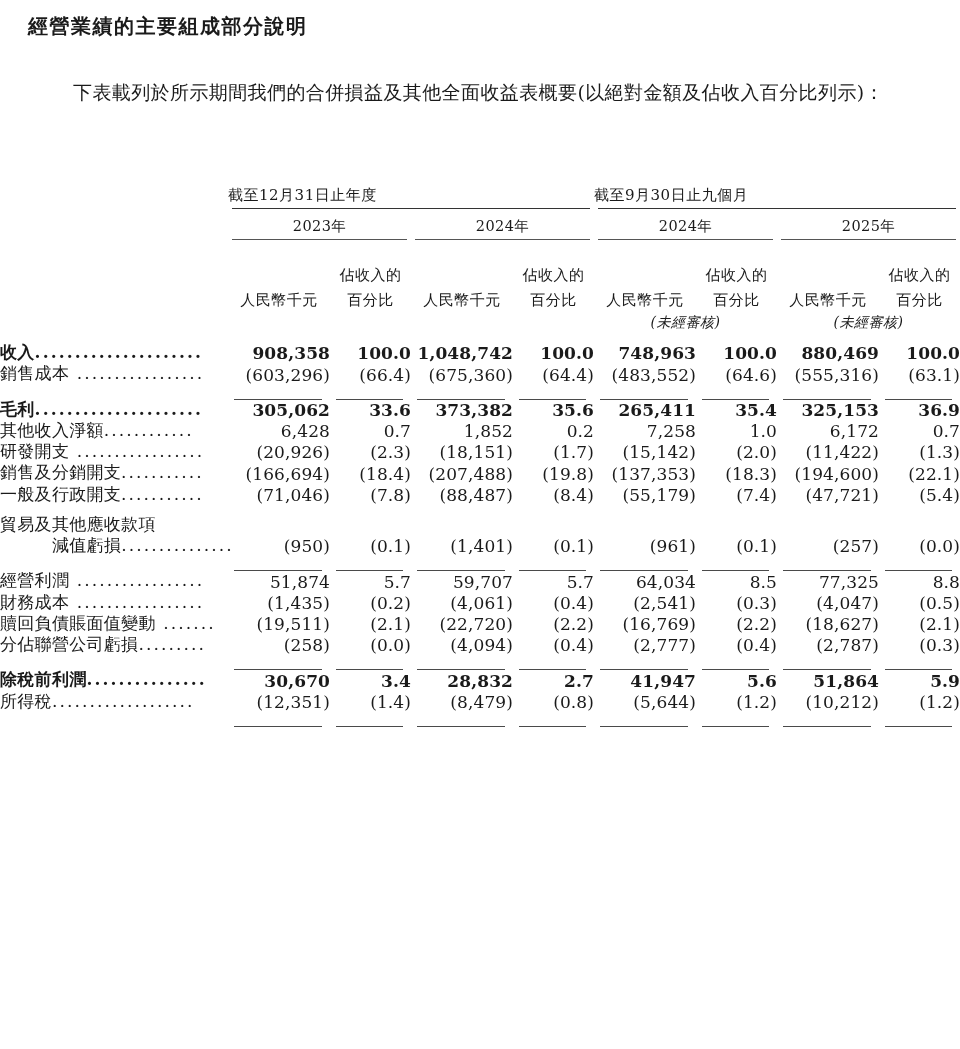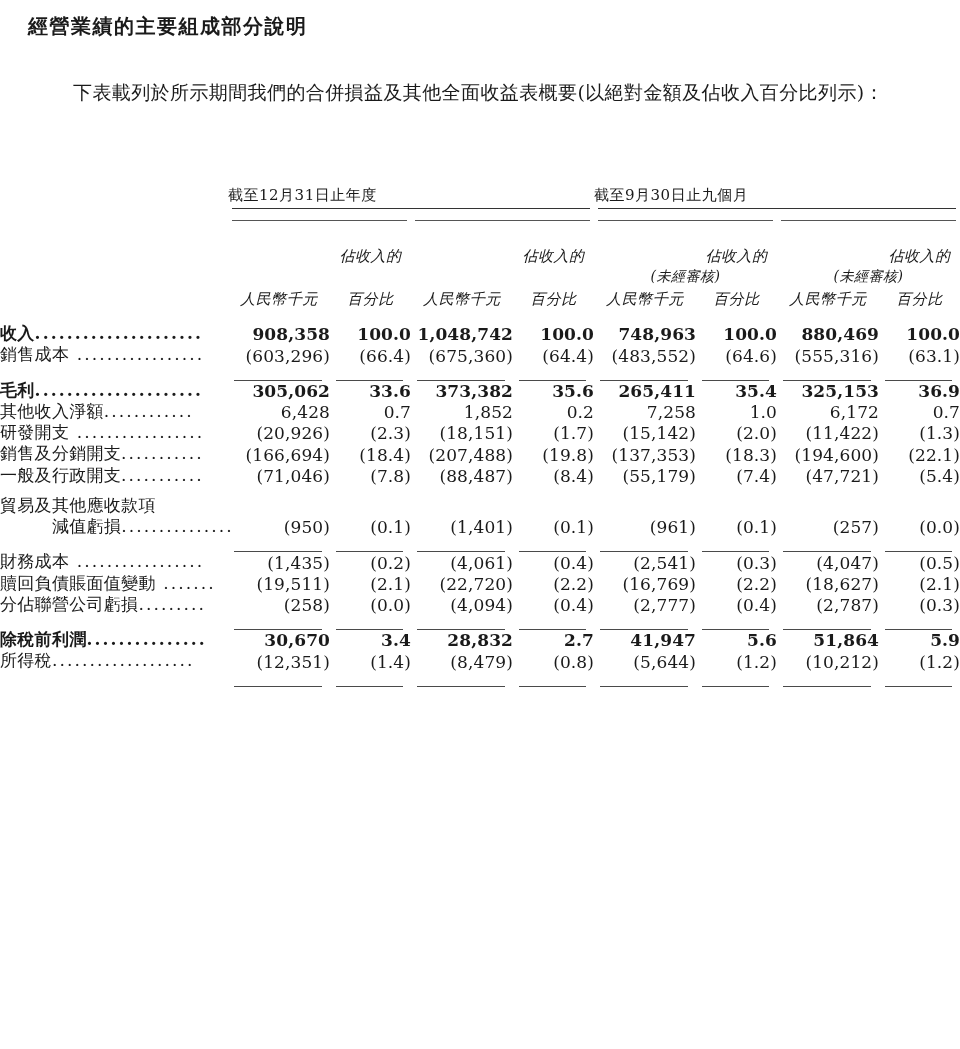--- a/index.html
+++ b/index.html
@@ -91,21 +91,20 @@
     font-size: 14.5px;
     font-weight: bold;
     letter-spacing: 0.4px;
     padding-top: 12px;
     padding-bottom: 4px;
     white-space: nowrap;
   }
   .unit {
     text-align: center;
     font-size: 15px;
-    font-style: italic;
     font-family: "DejaVu Serif", "Liberation Serif", serif;
     white-space: nowrap;
     letter-spacing: 0.5px;
   }
   .unit.l1 { padding-top: 18px; padding-bottom: 2px; }
   .unit.l2 { padding-top: 4px;  padding-bottom: 4px; }
   .unaudited {
     text-align: center;
     font-size: 14px;
     font-style: italic;
@@ -208,20 +207,27 @@
               </div>
             </td>
           <td colspan="4">
               <div class="rule-wrap">
                 <div class="rule"></div>
               </div>
             </td>
         </tr>
         <tr>
           <td></td>
+          <td class="yr-title" colspan="2">2023年</td>
+          <td class="yr-title" colspan="2">2024年</td>
+          <td class="yr-title" colspan="2">2024年</td>
+          <td class="yr-title" colspan="2">2025年</td>
+        </tr>
+        <tr>
+          <td></td>
           <td colspan="2">
               <div class="rule-wrap">
                 <div class="rule thin"></div>
               </div>
             </td>
           <td colspan="2">
               <div class="rule-wrap">
                 <div class="rule thin"></div>
               </div>
             </td>
@@ -242,35 +248,35 @@
           <td class="unit l1">佔收入的</td>
           <td class="unit l1"></td>
           <td class="unit l1">佔收入的</td>
           <td class="unit l1"></td>
           <td class="unit l1">佔收入的</td>
           <td class="unit l1"></td>
           <td class="unit l1">佔收入的</td>
         </tr>
         <tr>
           <td></td>
-          <td class="unaudited" colspan="2"></td>
-          <td class="unaudited" colspan="2"></td>
-          <td class="unaudited" colspan="2">(未經審核)</td>
-          <td class="unaudited" colspan="2">(未經審核)</td>
-        </tr>
-        <tr>
-          <td></td>
           <td class="unit l2">人民幣千元</td>
           <td class="unit l2">百分比</td>
           <td class="unit l2">人民幣千元</td>
           <td class="unit l2">百分比</td>
           <td class="unit l2">人民幣千元</td>
           <td class="unit l2">百分比</td>
           <td class="unit l2">人民幣千元</td>
           <td class="unit l2">百分比</td>
+        </tr>
+        <tr>
+          <td></td>
+          <td class="unaudited" colspan="2"></td>
+          <td class="unaudited" colspan="2"></td>
+          <td class="unaudited" colspan="2">(未經審核)</td>
+          <td class="unaudited" colspan="2">(未經審核)</td>
         </tr>
         <tr class="spacer">
             <td colspan="9"></td>
           </tr>
       </thead>
       <tbody id="fin-body">
           <tr>
             <td class="lbl bold"><span>收入</span><span class="leader">.....................</span></td>
             <td class="num bold">908,358</td>
             <td class="num bold">100.0</td>
@@ -363,20 +369,31 @@
             <td class="num ul">(950)</td>
             <td class="num ul">(0.1)</td>
             <td class="num ul">(1,401)</td>
             <td class="num ul">(0.1)</td>
             <td class="num ul">(961)</td>
             <td class="num ul">(0.1)</td>
             <td class="num ul">(257)</td>
             <td class="num ul">(0.0)</td>
           </tr>
           <tr>
+            <td class="lbl"><span>經營利潤</span><span class="leader"> .................</span></td>
+            <td class="num">51,874</td>
+            <td class="num">5.7</td>
+            <td class="num">59,707</td>
+            <td class="num">5.7</td>
+            <td class="num">64,034</td>
+            <td class="num">8.5</td>
+            <td class="num">77,325</td>
+            <td class="num">8.8</td>
+          </tr>
+          <tr>
             <td class="lbl"><span>財務成本</span><span class="leader"> .................</span></td>
             <td class="num">(1,435)</td>
             <td class="num">(0.2)</td>
             <td class="num">(4,061)</td>
             <td class="num">(0.4)</td>
             <td class="num">(2,541)</td>
             <td class="num">(0.3)</td>
             <td class="num">(4,047)</td>
             <td class="num">(0.5)</td>
           </tr>

